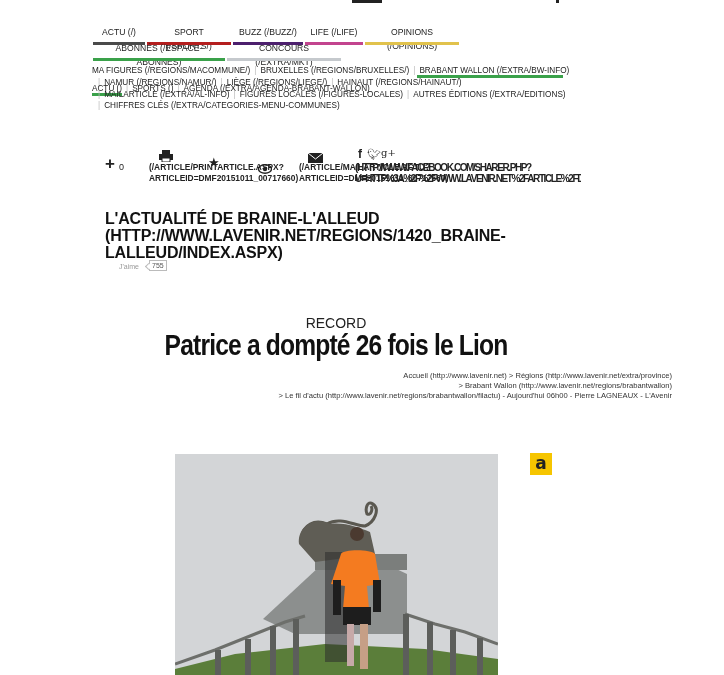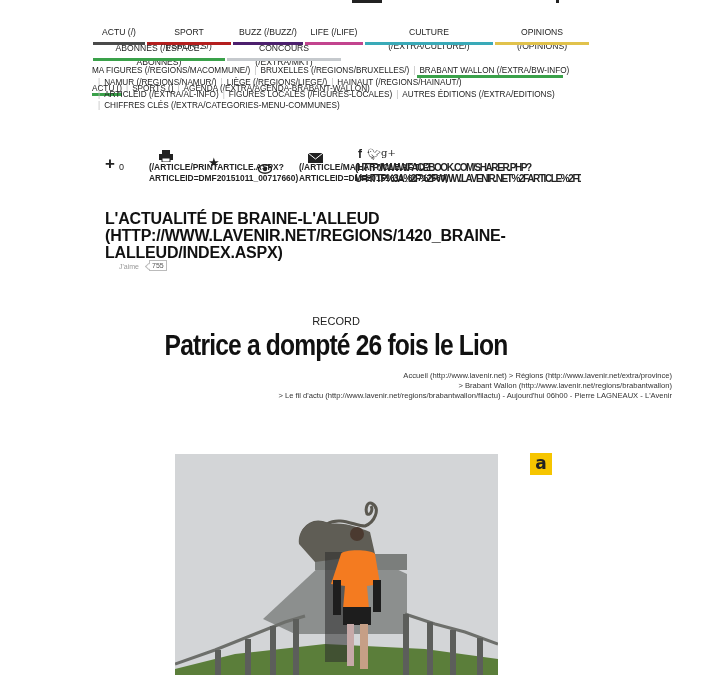--- a/index.html
+++ b/index.html
@@ -24,21 +24,21 @@
     
     .tool-text { position: absolute; font-size: 8.4px; font-weight: bold; color: #222; line-height: 11px; white-space: nowrap; }
     .icon { position: absolute; display: inline-block; }
 
     .section-title { position: absolute; left: 105px; top: 210px; width: 360px; font-size: 16px; font-weight: bold; line-height: 17px; color: #111; letter-spacing: -0.2px; }
 
     .like-label { position: absolute; left: 119px; top: 263px; font-size: 7px; color: #999; }
     .like-count { position: absolute; left: 149px; top: 260px; font-size: 7px; color: #555; border: 1px solid #bbb; padding: 1px 2px; background: #fff; }
     .like-count::before { content: ""; position: absolute; left: -4px; top: 3px; width: 4px; height: 4px; border-left: 1px solid #bbb; border-bottom: 1px solid #bbb; transform: rotate(45deg); background: #fff; }
 
-    .kicker { position: absolute; left: 0; width: 672px; top: 315px; text-align: center; font-size: 11px; color: #222; }
+    .kicker { position: absolute; left: 0; width: 672px; top: 315px; text-align: center; font-size: 14px; color: #222; }
     .headline { position: absolute; left: 0; width: 672px; top: 328px; text-align: center; font-family: "Liberation Sans", sans-serif; font-size: 30px; font-weight: bold; color: #111; letter-spacing: -1px; transform: scaleX(0.82); transform-origin: 336px 0; }
 
     .crumb { position: absolute; left: 0; width: 672px; text-align: right; font-size: 7.6px; color: #333; white-space: nowrap; }
 
     .avenir-badge { position: absolute; left: 530px; top: 453px; width: 22px; height: 22px; background: #f6c500; color: #222; font-size: 17px; font-weight: bold; text-align: center; line-height: 20px; font-family: "DejaVu Sans", sans-serif; }
 
     .photo { position: absolute; left: 175px; top: 454px; width: 323px; height: 221px; background: linear-gradient(#d5d6d8, #cfd1d3); overflow: hidden; }
   </style>
 </head>
 <body>
@@ -56,24 +56,20 @@
     <div class="bar" style="background:#b41e1e;"></div>
   </div>
   <div class="nav-item" style="width:72px;">
     <span>BUZZ (/BUZZ/)</span>
     <div class="bar" style="background:#4c1f6d;"></div>
   </div>
   <div class="nav-item" style="width:60px;">
     <span>LIFE (/LIFE)</span>
     <div class="bar" style="background:#c2448e;"></div>
   </div>
-  <div class="nav-item" style="width:130px;">
-    <span>CULTURE (/EXTRA/CULTURE/)</span>
-    <div class="bar" style="background:#3aaab8;"></div>
-  </div>
   <div class="nav-item" style="width:96px;">
     <span>OPINIONS (/OPINIONS)</span>
     <div class="bar" style="background:#e1c24c;"></div>
   </div>
 </div>
 
 <div class="nav-row" style="top:41px;">
   <div class="nav-item" style="width:134px;">
     <span>ABONNÉS (/ESPACE-ABONNES)</span>
     <div class="bar" style="background:#3aa14a;"></div>
@@ -90,21 +86,21 @@
 <div class="bw-underline" style="left:417px; top:75px; width:146px;"></div>
 
 <div class="subnav" style="left:94px; top:78px;">
   <span class="sep">|</span><span class="link">NAMUR (/REGIONS/NAMUR/)</span><span class="sep">|</span><span class="link">LIÈGE (/REGIONS/LIEGE/)</span><span class="sep">|</span><span class="link">HAINAUT (/REGIONS/HAINAUT/)</span>
 </div>
 <div class="subnav" style="left:92px; top:84px;">
   <span class="link">ACTU ()</span><span class="sep">|</span><span class="link">SPORTS ()</span><span class="sep">|</span><span class="link">AGENDA (/EXTRA/AGENDA-BRABANT-WALLON)</span>
 </div>
 <div class="bw-underline" style="left:92px; top:93px; width:30px;"></div>
 <div class="subnav" style="left:94px; top:90px;">
-  <span class="sep">|</span><span class="link">ARTICLEID (/EXTRA/AL-INFO)</span><span class="sep">|</span><span class="link">FIGURES LOCALES (/FIGURES-LOCALES)</span><span class="sep">|</span><span class="link">AUTRES ÉDITIONS (/EXTRA/EDITIONS)</span>
+  <span class="sep">|</span><span class="link">MAILARTICLE (/EXTRA/AL-INFO)</span><span class="sep">|</span><span class="link">FIGURES LOCALES (/FIGURES-LOCALES)</span><span class="sep">|</span><span class="link">AUTRES ÉDITIONS (/EXTRA/EDITIONS)</span>
 </div>
 <div class="subnav" style="left:94px; top:101px;">
   <span class="sep">|</span><span class="link">CHIFFRES CLÉS (/EXTRA/CATEGORIES-MENU-COMMUNES)</span>
 </div>
 
 <div class="icon" style="left:105px; top:157px; font-size:17px; font-weight:bold; line-height:14px;">+</div>
 <div class="abs" style="left:119px; top:162px; font-size:9px;">0</div>
 
 <div class="icon" style="left:159px; top:148px; width:14px; height:12px;">
   <svg width="14" height="12" viewBox="0 0 14 12">

